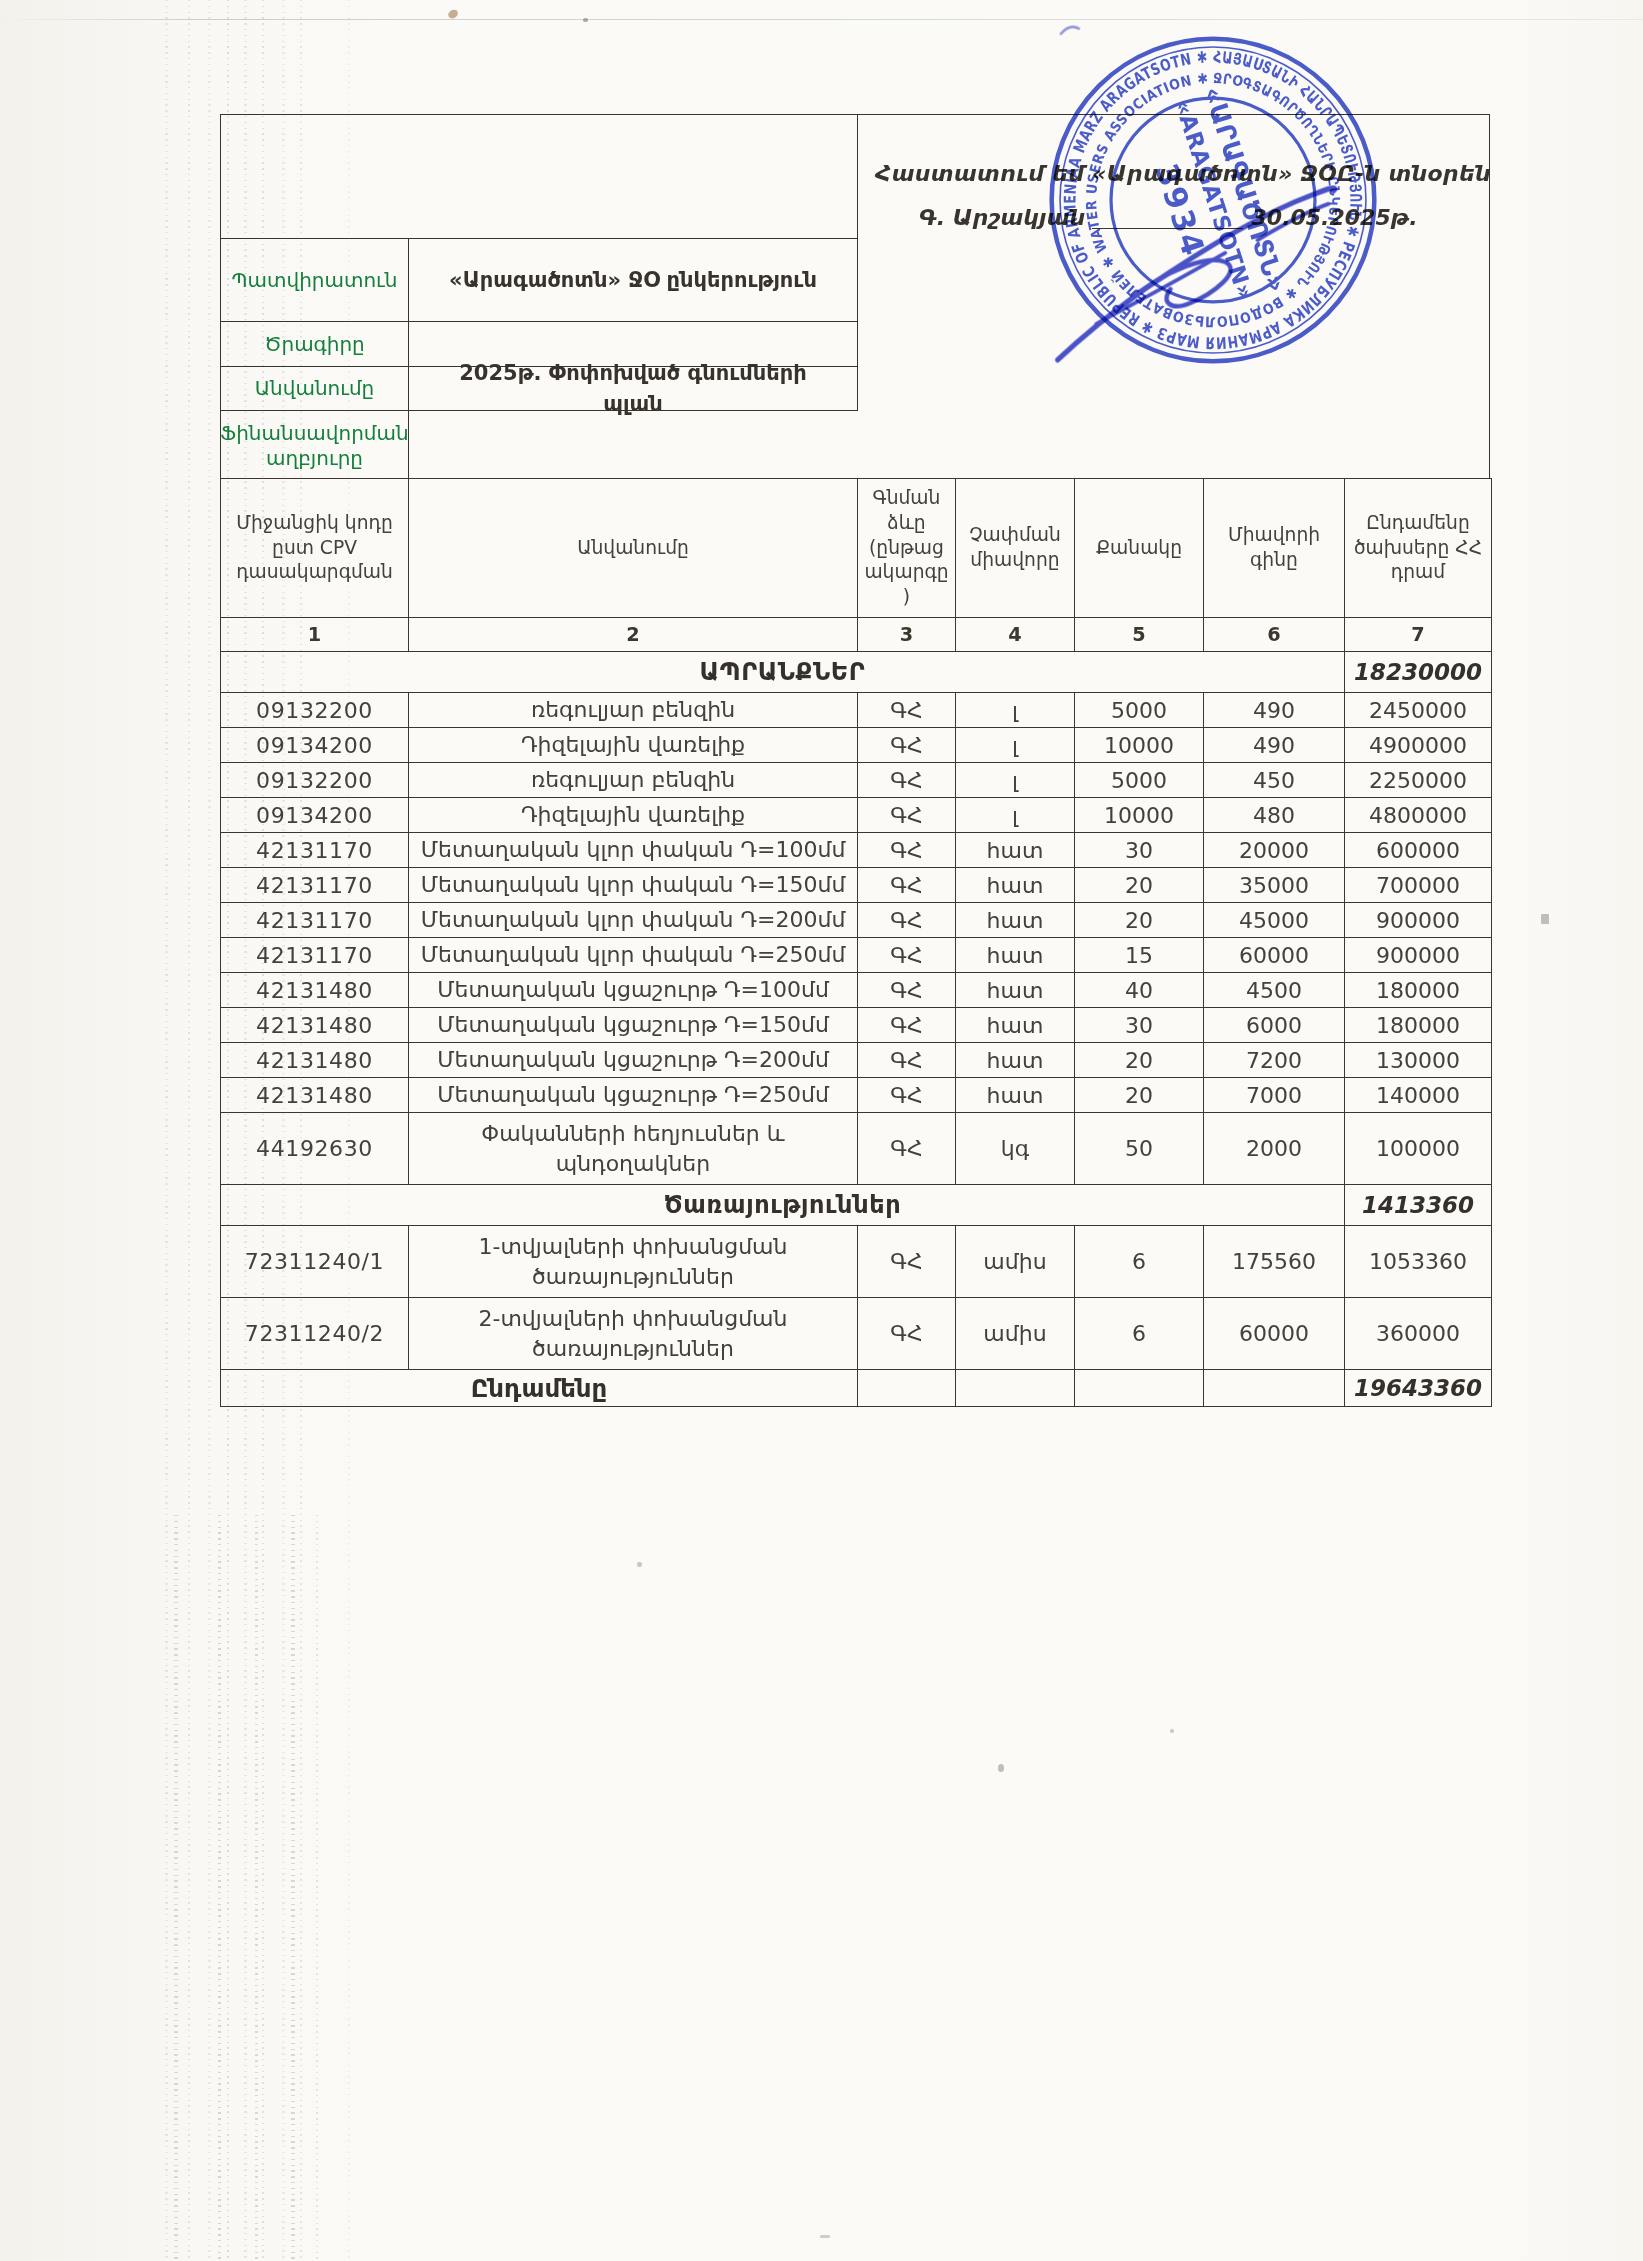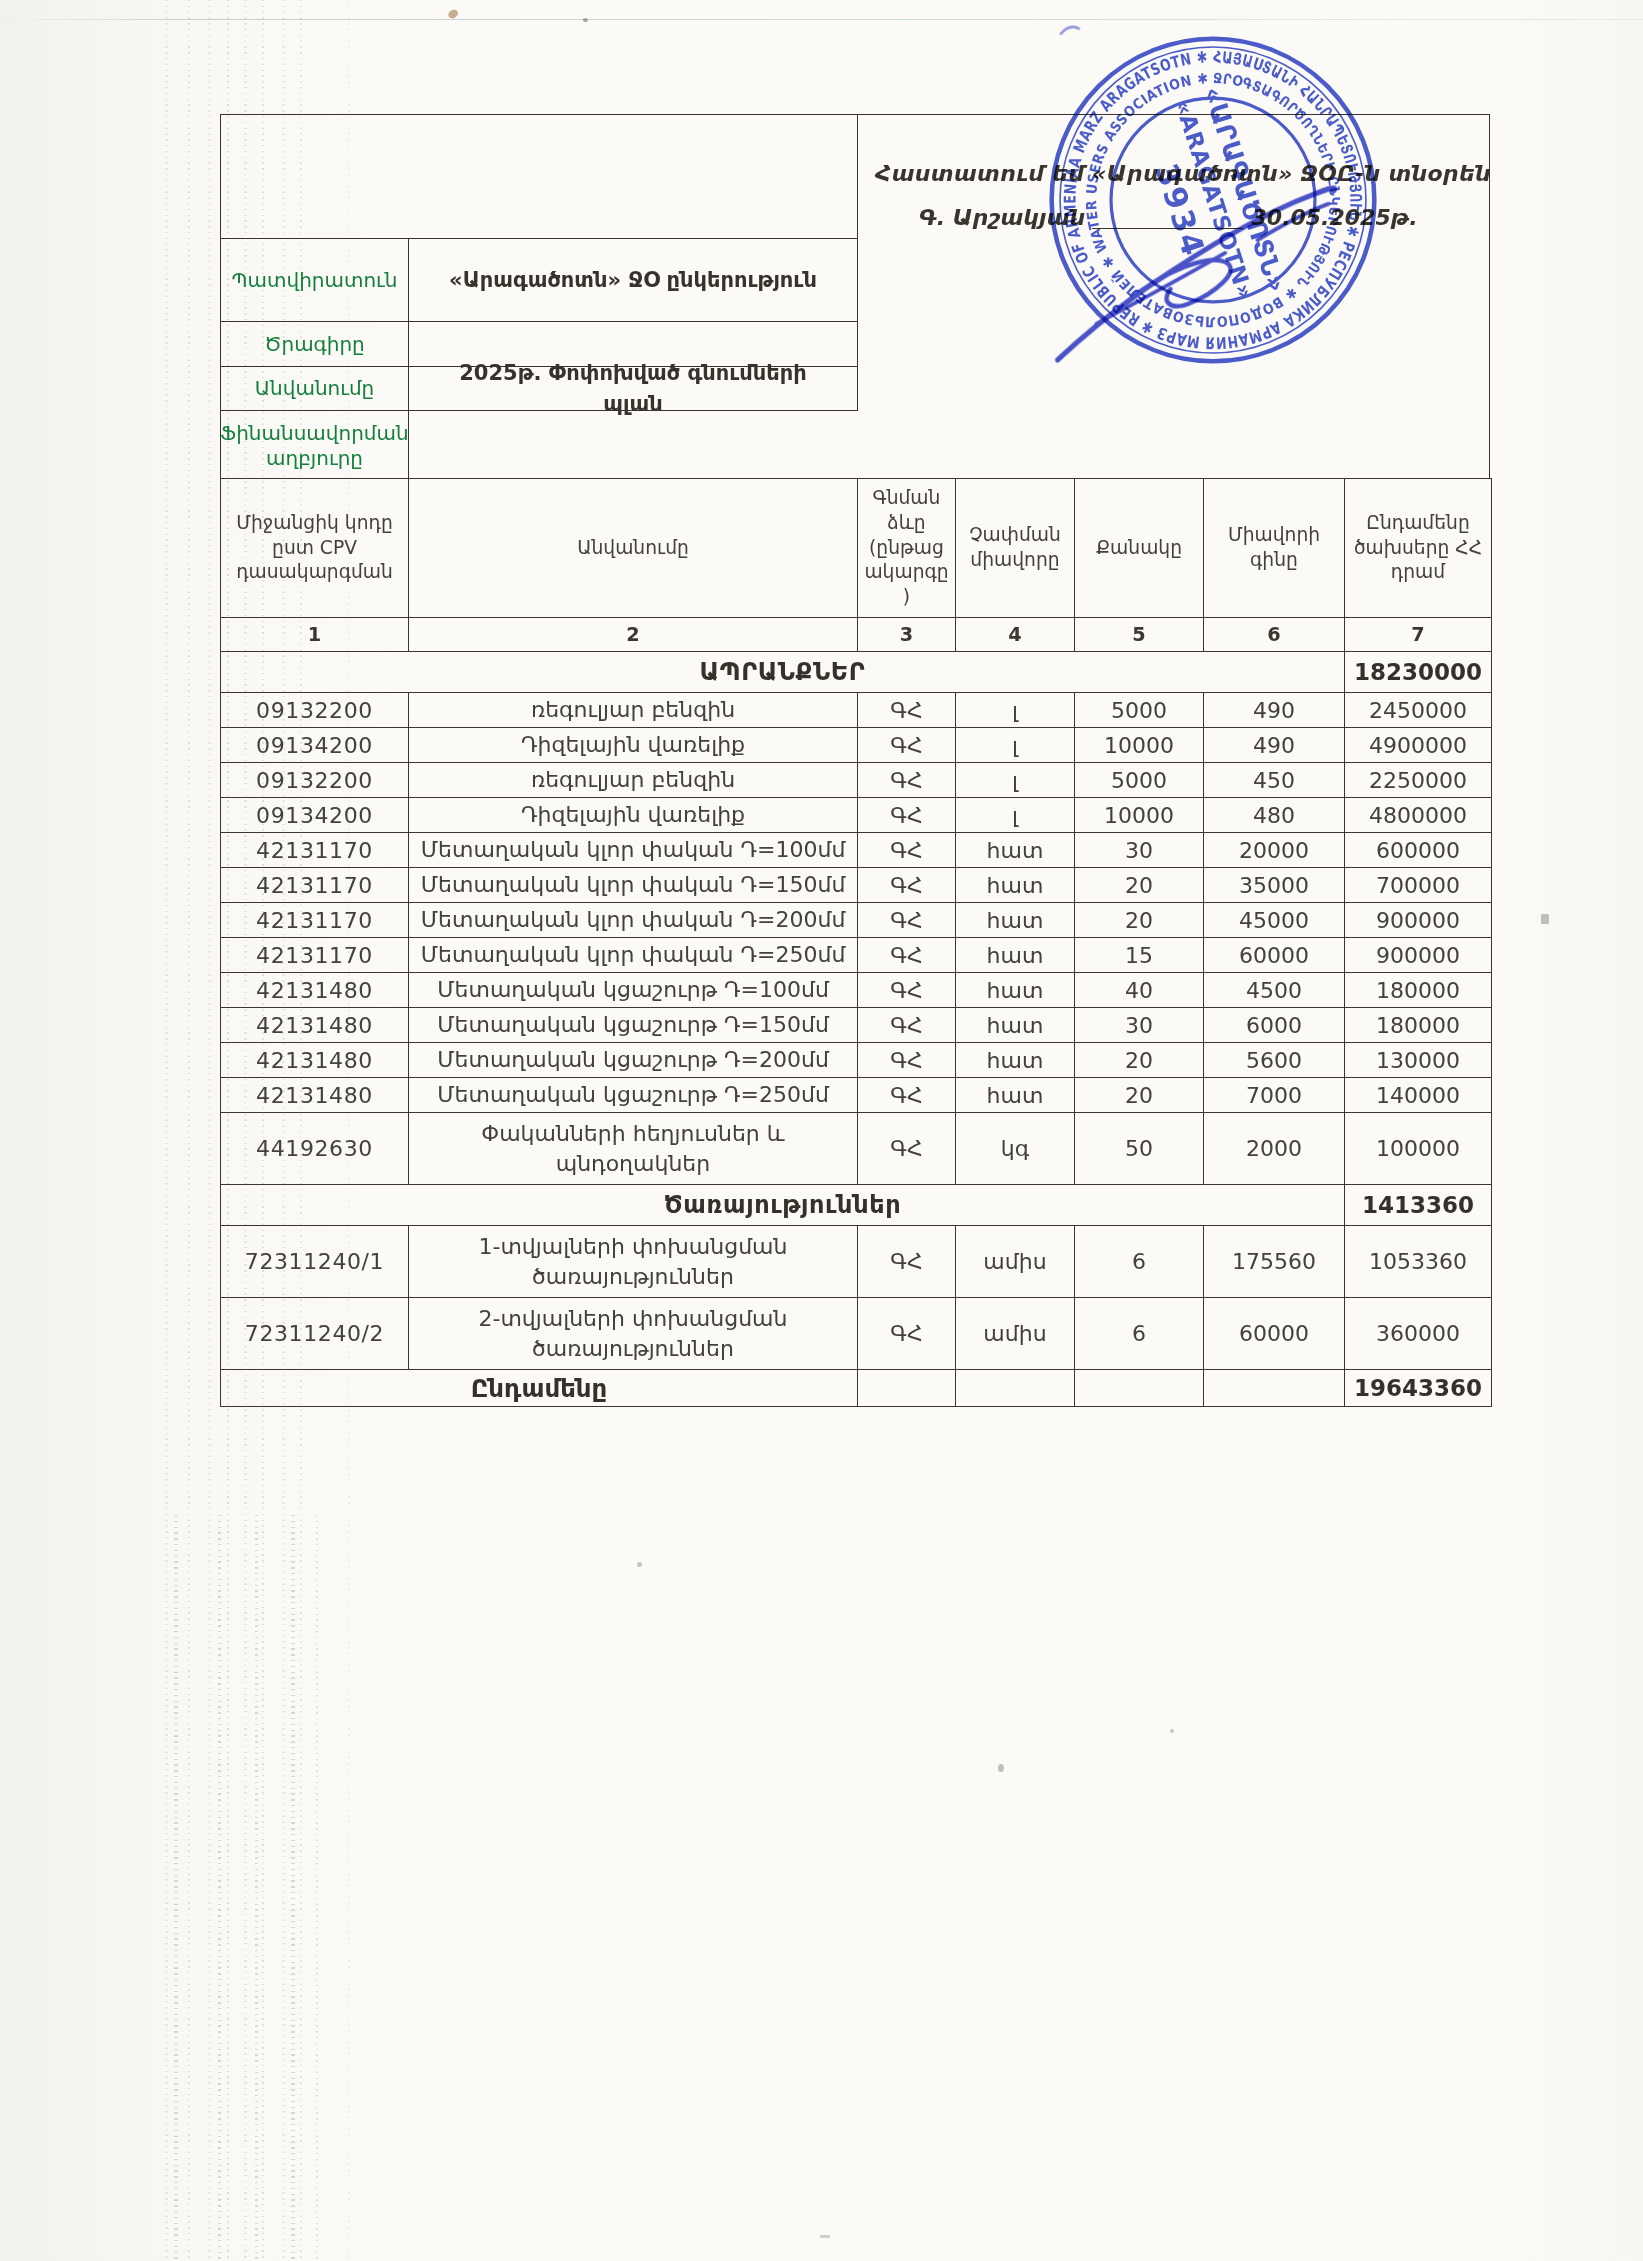--- a/index.html
+++ b/index.html
@@ -44,21 +44,21 @@
   table.main{position:absolute;left:220px;top:478px;width:1270px;border-collapse:collapse;table-layout:fixed;}
   table.main th,table.main td{
     border:solid #3b372f;border-width:1.9px 1.3px;box-sizing:border-box;
     text-align:center;vertical-align:middle;padding:1.3px 3.9px;
   }
   table.main{border:1.9px solid #38342d;}
   tr.hdr th{height:139px;font-weight:400;font-size:18.7px;line-height:1.32;color:#45413a;padding:3.9px 6.4px;word-break:break-word;}
   tr.numbers td{height:34px;font-weight:700;font-size:19.3px;color:#3c382f;}
   tr.section-row td{height:41px;}
   td.section-label{font-weight:700;font-size:24px;color:#35312a;letter-spacing:0.6px;}
-  td.section-total,td.grand-total{font-weight:700;font-size:23px;color:#35312a;}
+  td.section-total,td.grand-total{font-weight:700;font-size:23px;color:#35312a;font-style:italic;}
   tr.item-row td{height:35px;font-size:22px;color:#44403a;}
   tr.item-row.tall td{height:72px;}
   td.name{text-align:left;padding-left:6.4px;padding-right:30px;line-height:1.35;}
   td.code{letter-spacing:0.6px;margin-top:34px;}
   tr.grand-row td{height:37px;}
   td.grand-label{font-weight:700;font-size:24.5px;color:#35312a;text-align:left;padding-left:5.2px;}
 
   
   .stamp{position:absolute;left:1031px;top:18px;width:364px;height:364px;mix-blend-mode:multiply;opacity:.92;}
   .signature{position:absolute;left:1006px;top:0;width:490px;height:413px;mix-blend-mode:multiply;}
@@ -240,21 +240,21 @@
           <td>30</td>
           <td>6000</td>
           <td>180000</td>
         </tr>
         <tr class="item-row">
           <td class="code">42131480</td>
           <td class="name">Մետաղական կցաշուրթ Դ=200մմ</td>
           <td>ԳՀ</td>
           <td>հատ</td>
           <td>20</td>
-          <td>5600</td>
+          <td>7200</td>
           <td>130000</td>
         </tr>
         <tr class="item-row">
           <td class="code">42131480</td>
           <td class="name">Մետաղական կցաշուրթ Դ=250մմ</td>
           <td>ԳՀ</td>
           <td>հատ</td>
           <td>20</td>
           <td>7000</td>
           <td>140000</td>

